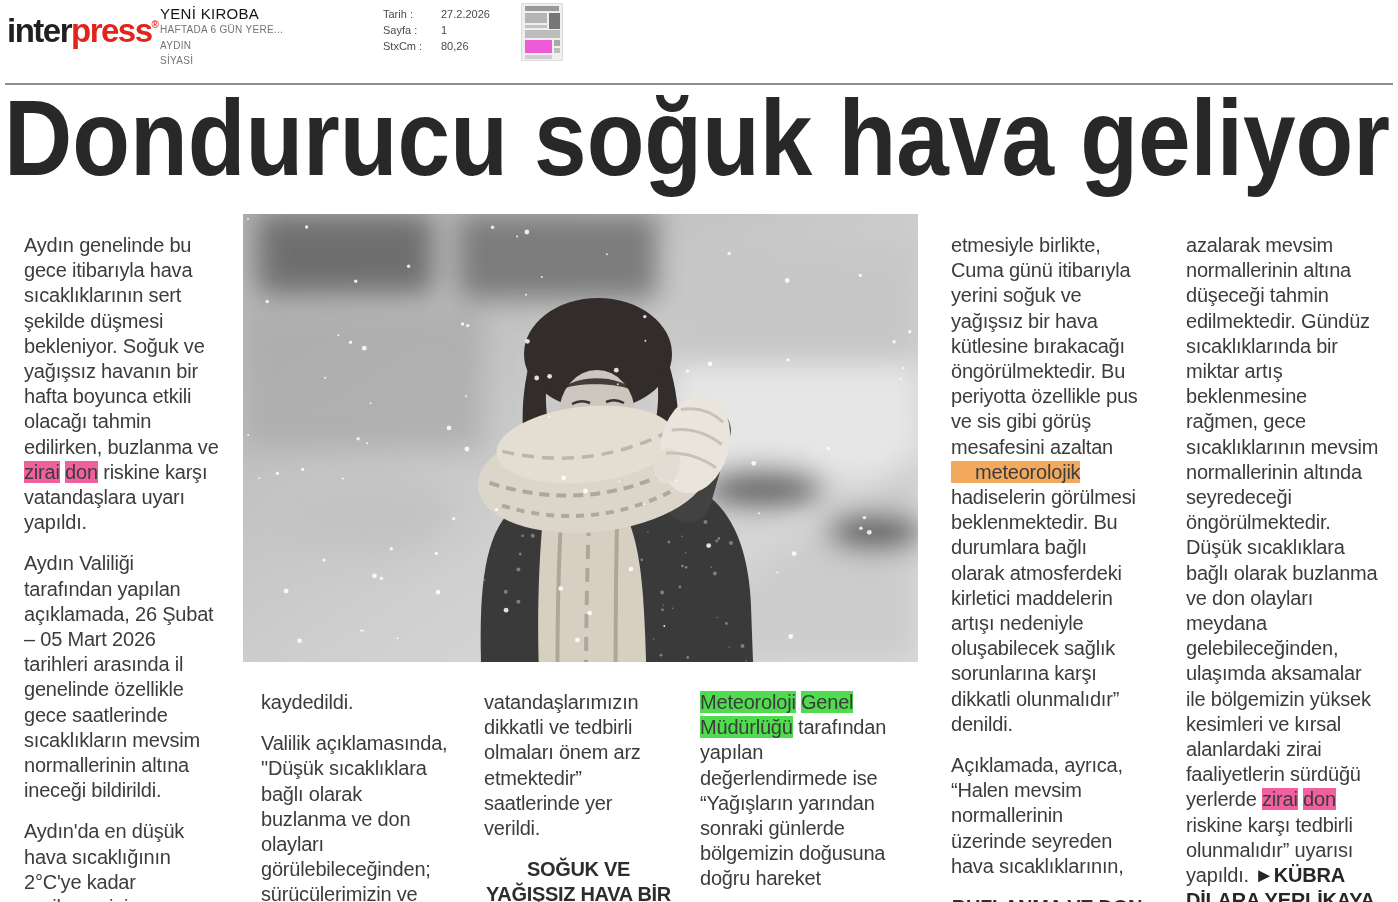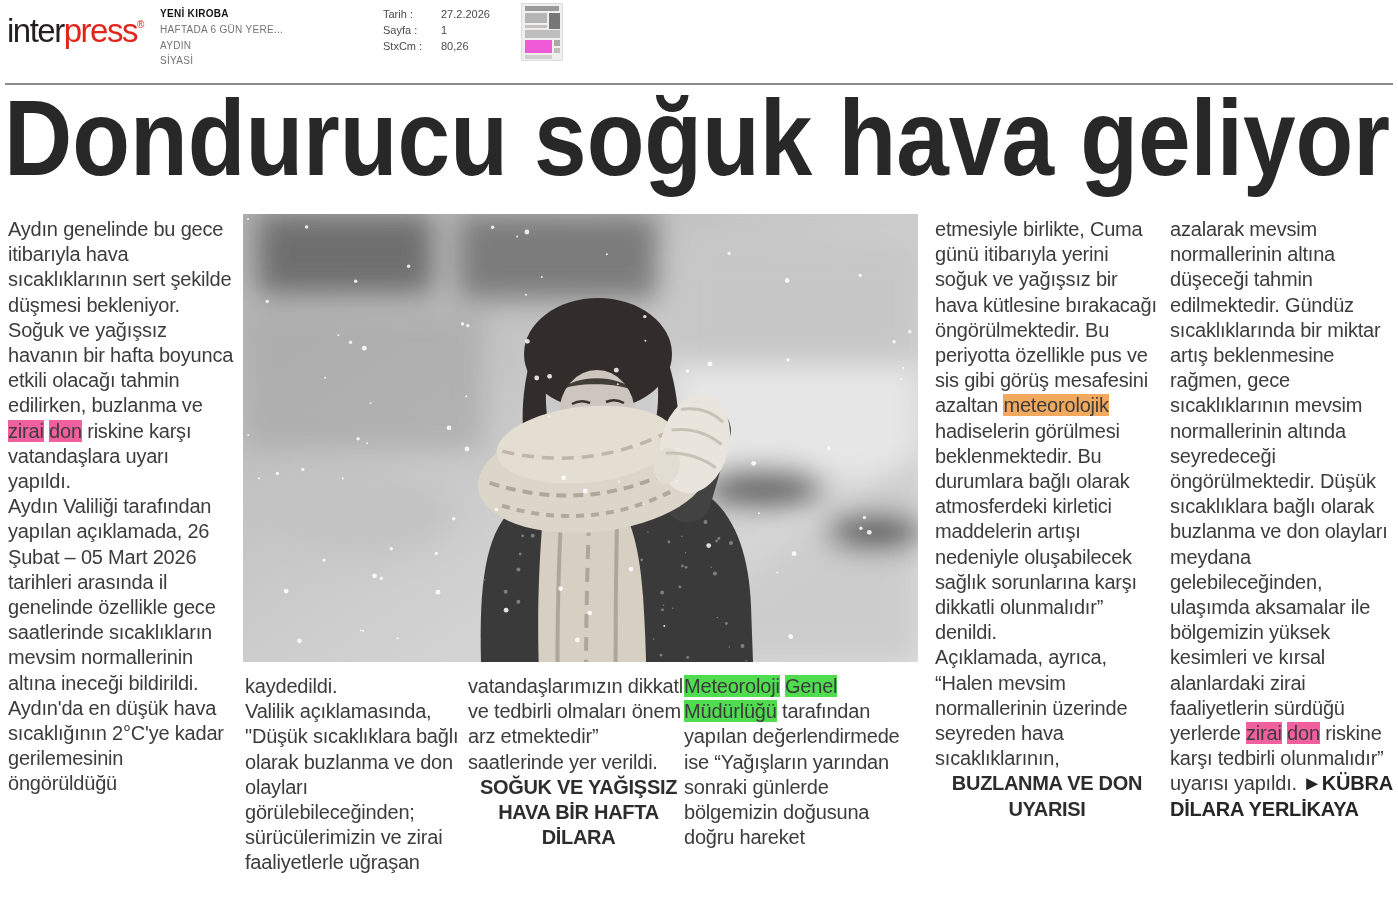--- a/index.html
+++ b/index.html
@@ -1,26 +1,26 @@
 <!DOCTYPE html>
 <html style="--brand-black: #231f20; --brand-red: #e1251b; --thumb-magenta: #ef5ad8; --hl-pink: #f0609f; --hl-green: #4fdc4f; --hl-orange: #f2a95e;"><head>
 <meta charset="utf-8">
 <style>
   html,body { margin:0; padding:0; background:#fff; }
   .page {
     position:relative; width:1398px; height:902px; background:#ffffff;
     font-family:"Liberation Sans", sans-serif; overflow:hidden; color:#3c3c3c;
   }
   
-  .logo { position:absolute; left:7px; top:8px; font-size:33px; font-weight:normal; letter-spacing:-1.5px; line-height:33px; }
+  .logo { position:absolute; left:7px; top:8px; font-size:33px; font-weight:bold; letter-spacing:-1.5px; line-height:33px; }
   .logo-black { color:var(--brand-black,#231f20); }
   .logo-red   { color:var(--brand-red,#e1251b); }
   .logo-reg   { font-size:10px; color:var(--brand-red,#e1251b); vertical-align:14px; letter-spacing:0; }
   .pub { position:absolute; left:160px; top:5px; }
-  .pub-name  { font-size:10px; font-weight:bold; color:#141414; line-height:17px; letter-spacing:0.3px; }
+  .pub-name  { font-size:15px; font-weight:normal; color:#141414; line-height:17px; letter-spacing:0.3px; }
   .pub-line  { font-size:10px; color:#737373; line-height:15.5px; letter-spacing:0.3px; }
   .meta { position:absolute; left:383px; top:6px; font-size:11px; color:#4a4a4a; }
   .meta-row { display:flex; line-height:16px; }
   .meta-label { width:58px; }
   .thumb { position:absolute; left:521px; top:3px; width:42px; height:58px; background:#f0efee; border:1px solid #dcdcdc; box-sizing:border-box; }
   .thumb i { position:absolute; display:block; }
   .t1 { left:3px; top:2px;  width:34px; height:5px;  background:#9a9a9a; }
   .t2 { left:3px; top:9px;  width:22px; height:10px; background:#b5b5b5; }
   .t3 { left:27px; top:9px; width:11px; height:16px; background:#777777; }
   .t4 { left:3px; top:21px; width:22px; height:3px;  background:#c2c2c2; }
@@ -35,25 +35,25 @@
   
   .photo { position:absolute; left:243px; top:214px; width:675px; height:448px; }
   
   .col { position:absolute; font-size:20px; line-height:25.2px; letter-spacing:-0.2px; color:#3c3c3c; }
   #col-0 { left:8px;    top:217px; width:228px; }
   #col-1 { left:245px;  top:674px; width:220px; }
   #col-2 { left:468px;  top:674px; width:221px; }
   #col-3 { left:684px;  top:674px; width:222px; }
   #col-4 { left:935px;  top:217px; width:224px; }
   #col-5 { left:1170px; top:217px; width:228px; }
-  .block { margin:0; }
+  .block { margin:16px; }
   .block.subhead { font-weight:bold; text-align:center; color:#2d2d2d; letter-spacing:-0.3px; }
   .hl-pink   { background:var(--hl-pink,#f0609f); }
   .hl-green  { background:var(--hl-green,#4fdc4f); }
-  .hl-orange { background:var(--hl-orange,#f2a95e); }
+  .hl-orange { background:var(--hl-orange,#f2a95e);padding-left:24px; }
   .seg-bold  { font-weight:bold; color:#262626; }
 </style>
 </head>
 <body>
 
 <div class="page">
 
   <div>
     <div class="logo">
       <span class="logo-black">inter</span><span class="logo-red">press</span><span class="logo-reg">®</span>

